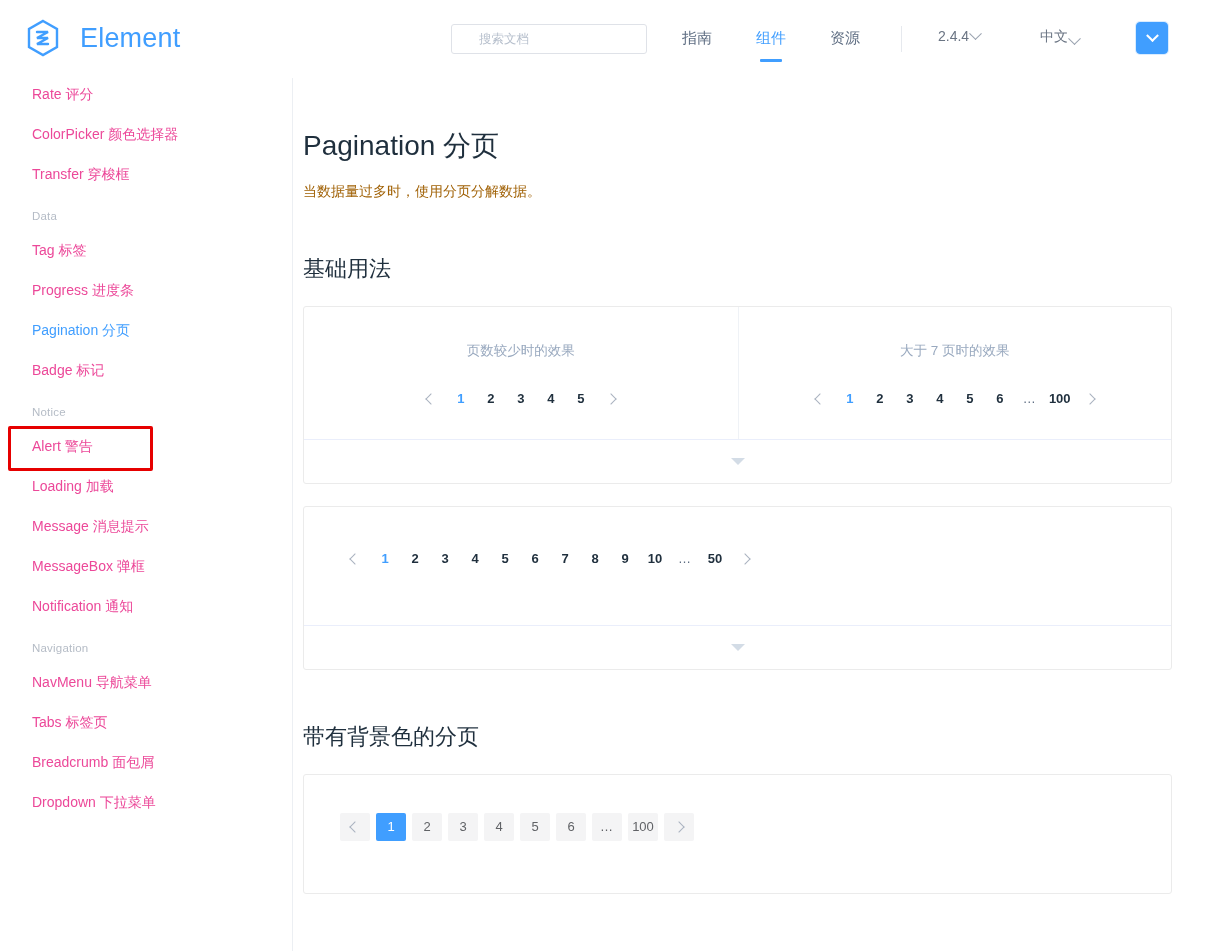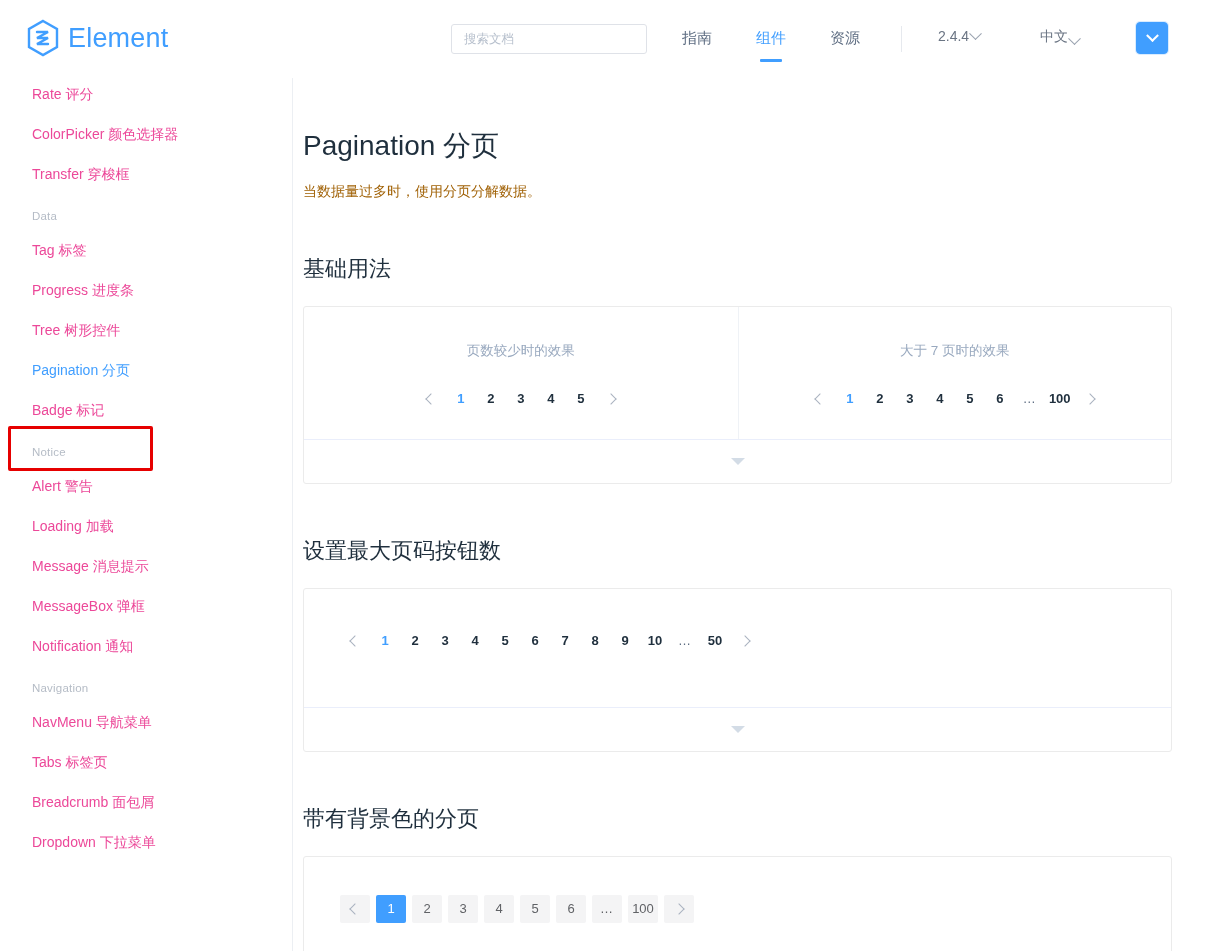--- a/index.html
+++ b/index.html
@@ -25,42 +25,42 @@
     display: flex;
     align-items: flex-start;
     z-index: 20;
   }
   .logo {
     position: absolute;
     left: 26px;
     top: 19px;
     display: flex;
     align-items: center;
-    gap: 8px;
+    gap: 20px;
   }
   .logo-mark { width: 34px; height: 38px; display: block; }
   .logo-text {
     font-size: 27px;
     color: #409EFF;
     letter-spacing: 0.2px;
     font-weight: 400;
   }
 
   .search-box {
     position: absolute;
     left: 451px;
     top: 24px;
     width: 196px;
     height: 30px;
     border: 1px solid #dfe2e8;
     border-radius: 3px;
     background: #fff;
     display: flex;
     align-items: center;
-    padding: 0 10px;
+    padding: 0 25px;
   }
   .search-box input {
     border: none;
     outline: none;
     width: 100%;
     font-size: 12.5px;
     color: #99a9bf;
     font-family: "Liberation Sans", "DejaVu Sans", sans-serif;
     background: transparent;
   }
@@ -358,21 +358,20 @@
   </div>
 </div>
 
 <div class="sidebar" id="sidebar">
     <div class="side-link">Rate 评分</div>
     <div class="side-link">ColorPicker 颜色选择器</div>
     <div class="side-link">Transfer 穿梭框</div>
     <div class="side-group">Data</div>
     <div class="side-link">Tag 标签</div>
     <div class="side-link">Progress 进度条</div>
-    <div class="side-link">Tree 树形控件</div>
     <div class="side-link active">Pagination 分页</div>
     <div class="side-link">Badge 标记</div>
     <div class="side-group">Notice</div>
     <div class="side-link">Alert 警告</div>
     <div class="side-link">Loading 加载</div>
     <div class="side-link">Message 消息提示</div>
     <div class="side-link">MessageBox 弹框</div>
     <div class="side-link">Notification 通知</div>
     <div class="side-group">Navigation</div>
     <div class="side-link">NavMenu 导航菜单</div>
@@ -422,21 +421,20 @@
               <div class="pgr-arrow">
                 <span class="ar next"></span>
               </div>
             </div>
           </div>
         </div>
         <div class="demo-footer">
           <span class="caret-down"></span>
         </div>
       </div>
-      <h2 class="sec-title">设置最大页码按钮数</h2>
       <div class="demo-block">
         <div class="demo-body">
           <div class="demo-half demo-single">
             <div class="pager left">
               <div class="pgr-arrow">
                 <span class="ar prev"></span>
               </div>
               <div class="pgr-num active">1</div>
               <div class="pgr-num">2</div>
               <div class="pgr-num">3</div>

